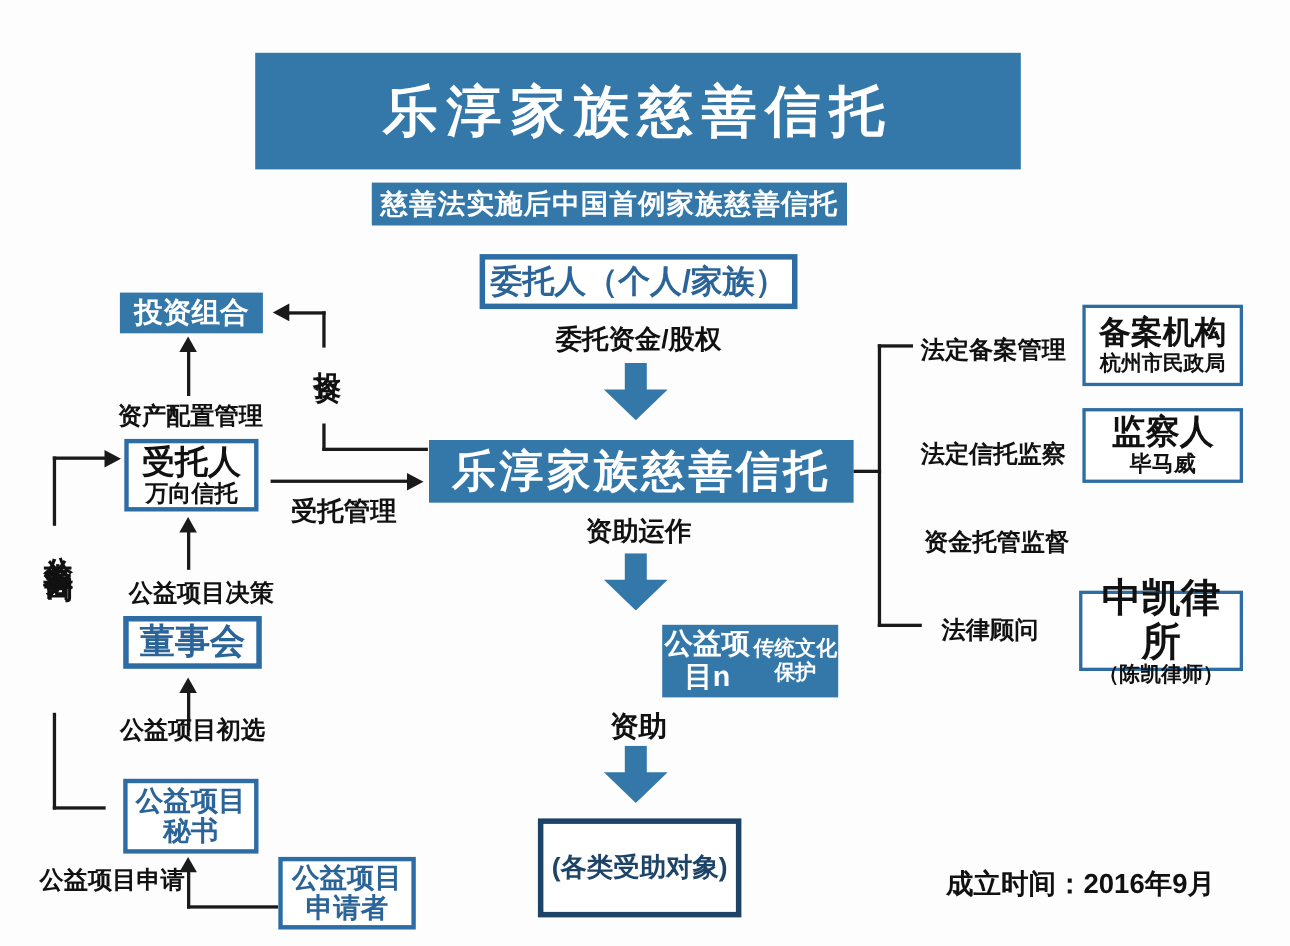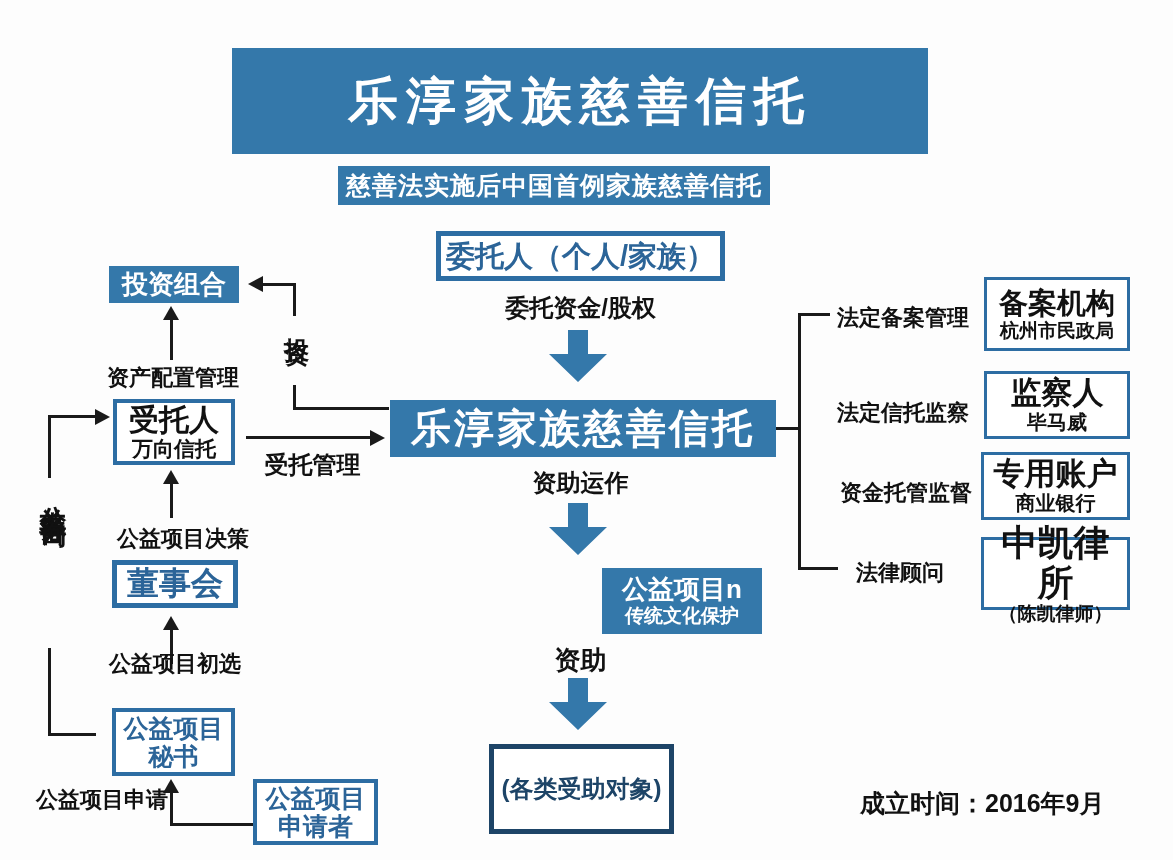--- a/index.html
+++ b/index.html
@@ -47,21 +47,21 @@
   <svg class="abs" style="left:549px;top:330px;" width="58" height="52">
     <polygon class="big-arrow" points="19,0 39,0 39,24 58,24 29,52 0,24 19,24"></polygon>
   </svg>
 
   <div class="abs fill-box" style="left:390px;top:400px;width:386px;height:57px;font-size:40px;letter-spacing:3px;">乐淳家族慈善信托</div>
   <div class="abs lbl" style="left:437px;top:467px;width:287px;font-size:24px;">资助运作</div>
   <svg class="abs" style="left:549px;top:503px;" width="58" height="52">
     <polygon class="big-arrow" points="19,0 39,0 39,24 58,24 29,52 0,24 19,24"></polygon>
   </svg>
 
-  <div class="abs fill-box" style="left:602px;top:568px;width:160px;height:66px;flex-direction:column;line-height:1.15;text-align:center;">
+  <div class="abs fill-box" style="left:602px;top:568px;width:160px;height:66px;flex-direction:row;line-height:1.15;text-align:center;">
     <div style="font-size:26px;">公益项目n</div>
     <div style="font-size:19px;">传统文化保护</div>
   </div>
 
   <div class="abs lbl" style="left:437px;top:643px;width:287px;font-size:26px;">资助</div>
   <svg class="abs" style="left:549px;top:678px;" width="58" height="52">
     <polygon class="big-arrow" points="19,0 39,0 39,24 58,24 29,52 0,24 19,24"></polygon>
   </svg>
 
   <div class="abs stroke-box navy-box" style="left:489px;top:744px;width:185px;height:90px;">
@@ -74,21 +74,21 @@
   <div class="abs hline" style="left:261px;top:283px;width:35px;"></div>
   <div class="abs vline" style="left:293px;top:283px;height:33px;"></div>
   <div class="abs vtext" style="left:281px;top:318px;font-size:25px;">投资</div>
   <div class="abs vline" style="left:293px;top:385px;height:25px;"></div>
   <div class="abs hline" style="left:293px;top:407px;width:96px;"></div>
 
   <div class="abs arr arr-up" style="left:163px;top:306px;"></div>
   <div class="abs vline" style="left:170px;top:318px;height:42px;"></div>
   <div class="abs lbl" style="left:98px;top:363px;width:150px;font-size:22px;">资产配置管理</div>
 
-  <div class="abs stroke-box black-text" style="left:113px;top:399px;width:122px;height:66px;">
+  <div class="abs stroke-box black-text" style="left:113px;top:399px;width:122px;height:66px;justify-content:flex-end;">
     <div style="font-size:30px;">受托人</div>
     <div style="font-size:21px;">万向信托</div>
   </div>
 
   <div class="abs hline" style="left:246px;top:436px;width:126px;"></div>
   <div class="abs arr arr-right" style="left:370px;top:430px;"></div>
   <div class="abs lbl" style="left:250px;top:449px;width:125px;font-size:24px;">受托管理</div>
 
   <div class="abs arr arr-up" style="left:163px;top:470px;"></div>
   <div class="abs vline" style="left:170px;top:482px;height:36px;"></div>
@@ -134,24 +134,20 @@
     <div style="font-size:19px;">杭州市民政局</div>
   </div>
 
   <div class="abs lbl" style="left:833px;top:398px;width:140px;font-size:22px;">法定信托监察</div>
   <div class="abs stroke-box black-text" style="left:984px;top:371px;width:146px;height:68px;border-width:3px;">
     <div style="font-size:31px;">监察人</div>
     <div style="font-size:20px;">毕马威</div>
   </div>
 
   <div class="abs lbl" style="left:836px;top:478px;width:140px;font-size:22px;">资金托管监督</div>
-  <div class="abs stroke-box black-text" style="left:981px;top:452px;width:149px;height:68px;border-width:3px;">
-    <div style="font-size:31px;">专用账户</div>
-    <div style="font-size:20px;">商业银行</div>
-  </div>
 
   <div class="abs lbl" style="left:845px;top:558px;width:110px;font-size:22px;">法律顾问</div>
   <div class="abs stroke-box black-text" style="left:981px;top:537px;width:149px;height:73px;border-width:3px;">
     <div style="font-size:36px;">中凯律所</div>
     <div style="font-size:19px;">（陈凯律师）</div>
   </div>
 
   <div class="abs lbl" style="left:860px;top:787px;width:280px;font-size:25px;text-align:left;">
     <span>成立时间：</span><span class="sub">2016年9月</span>
   </div>

